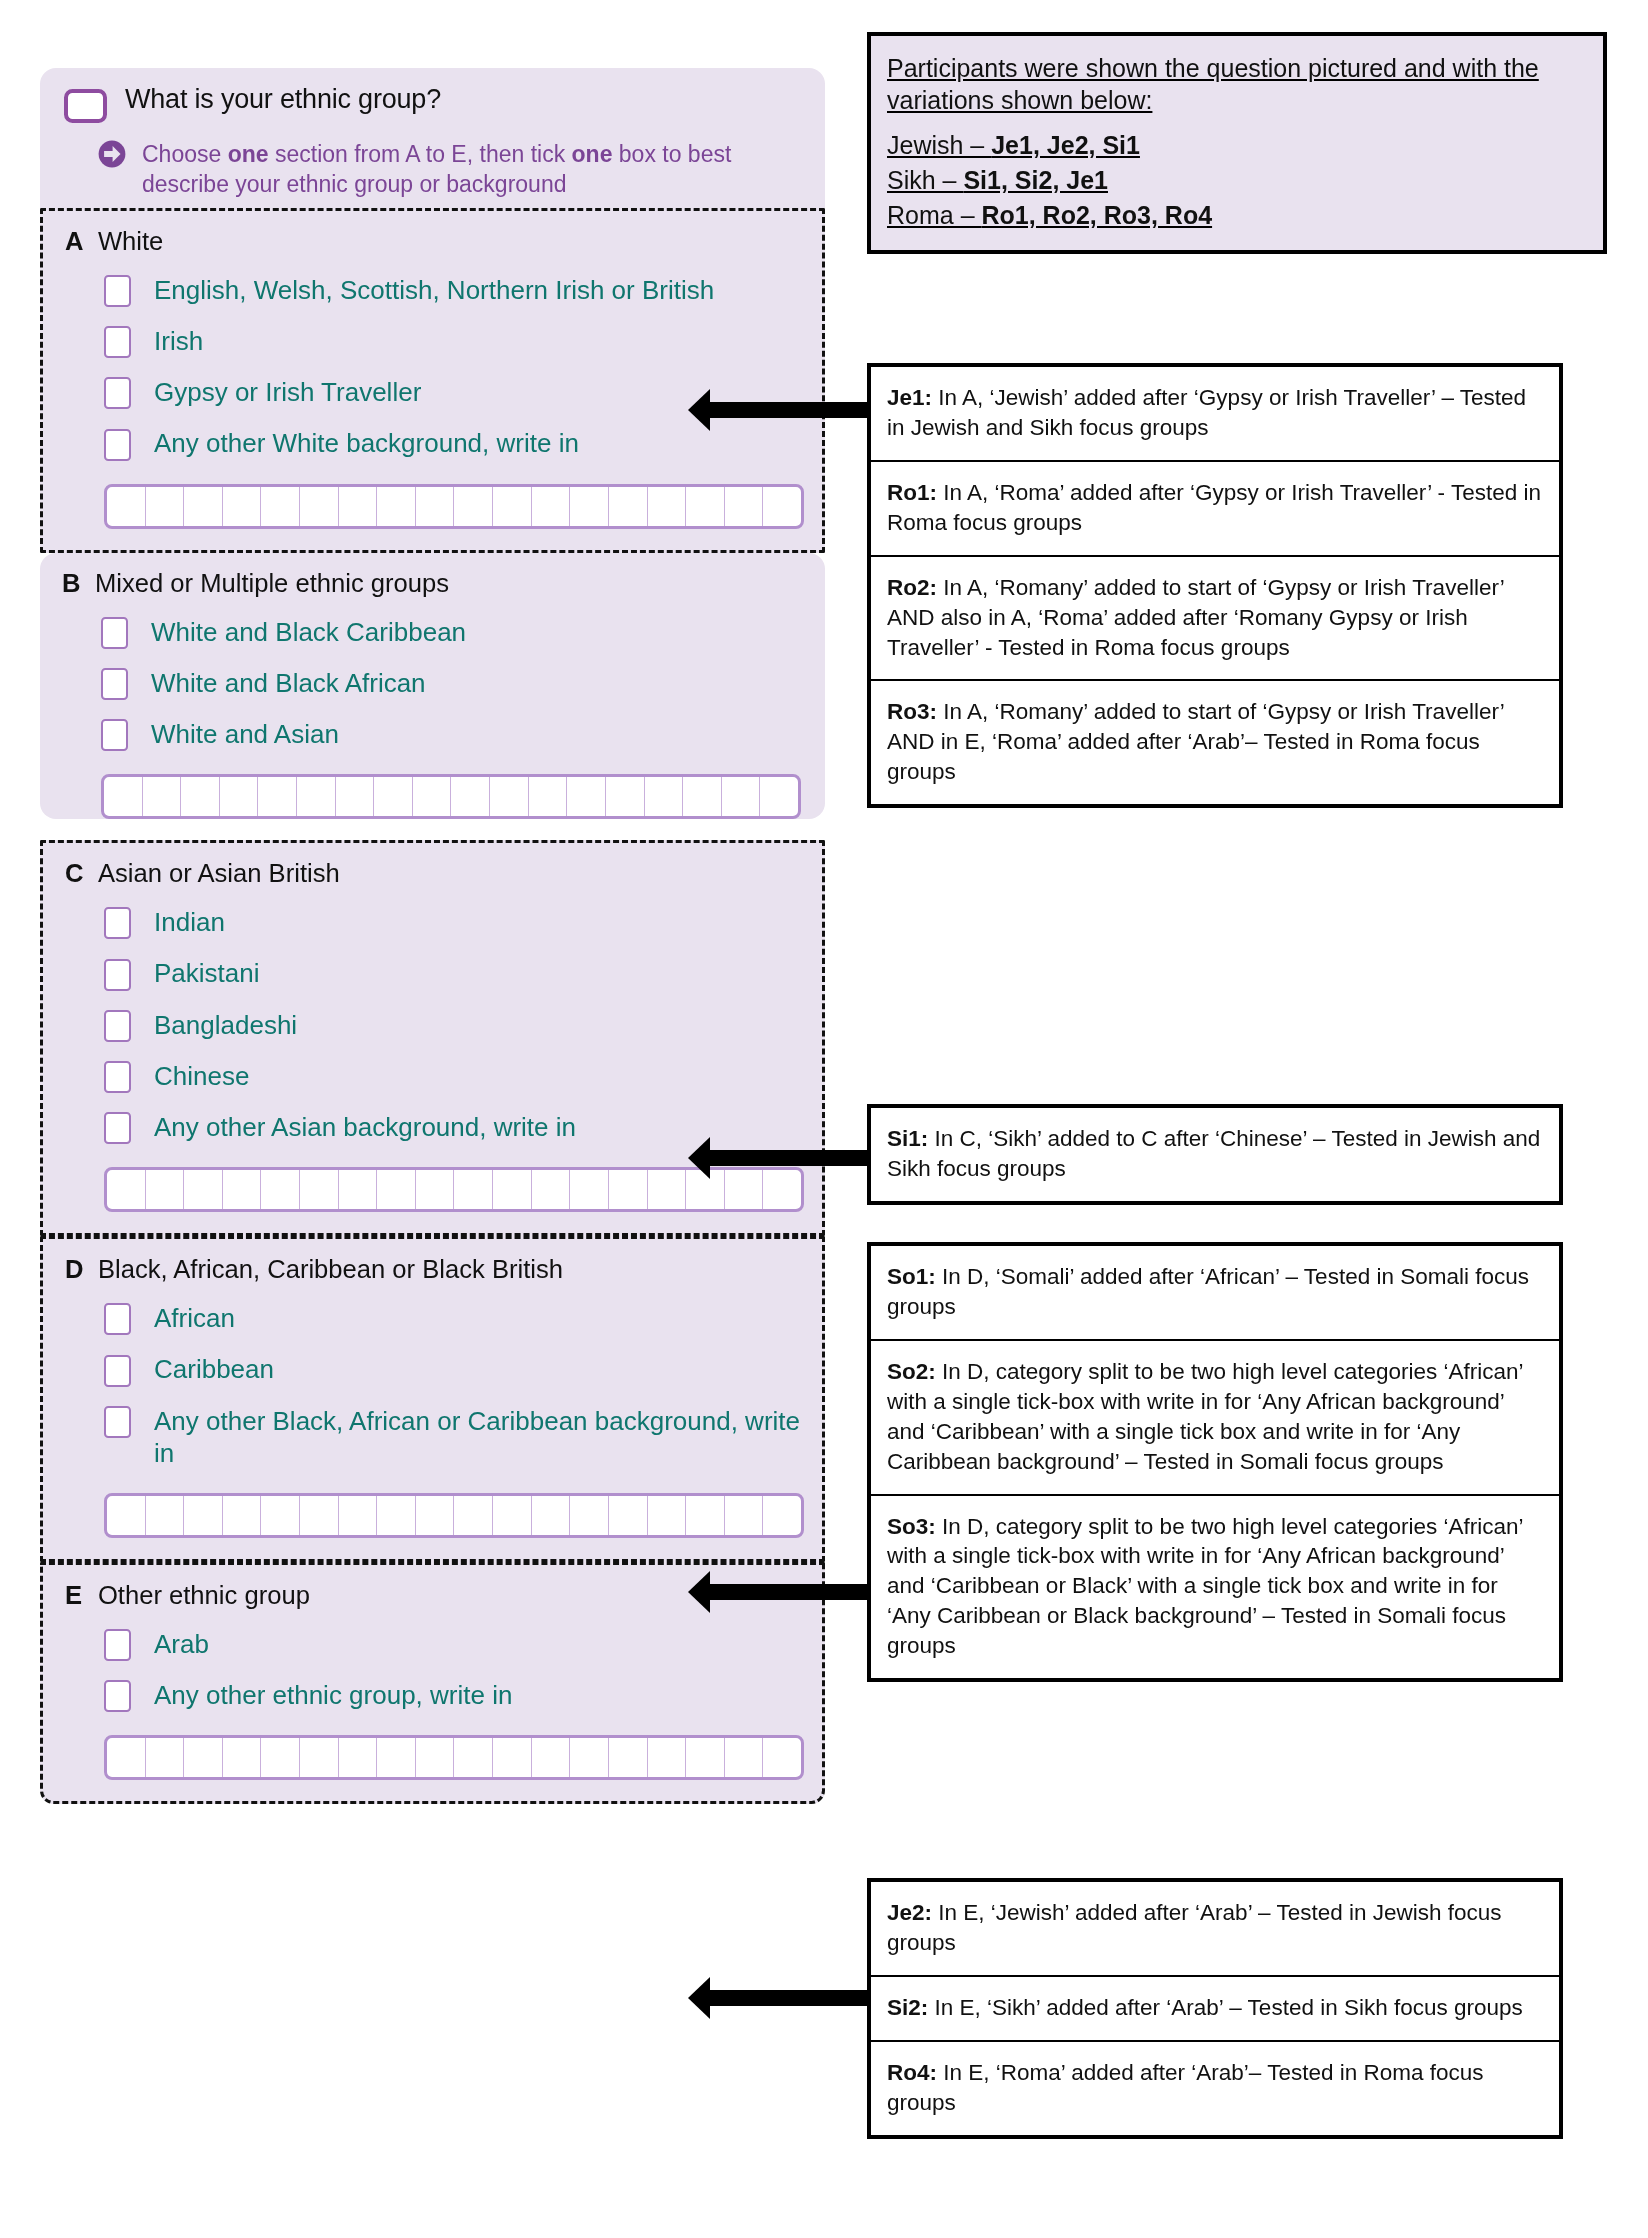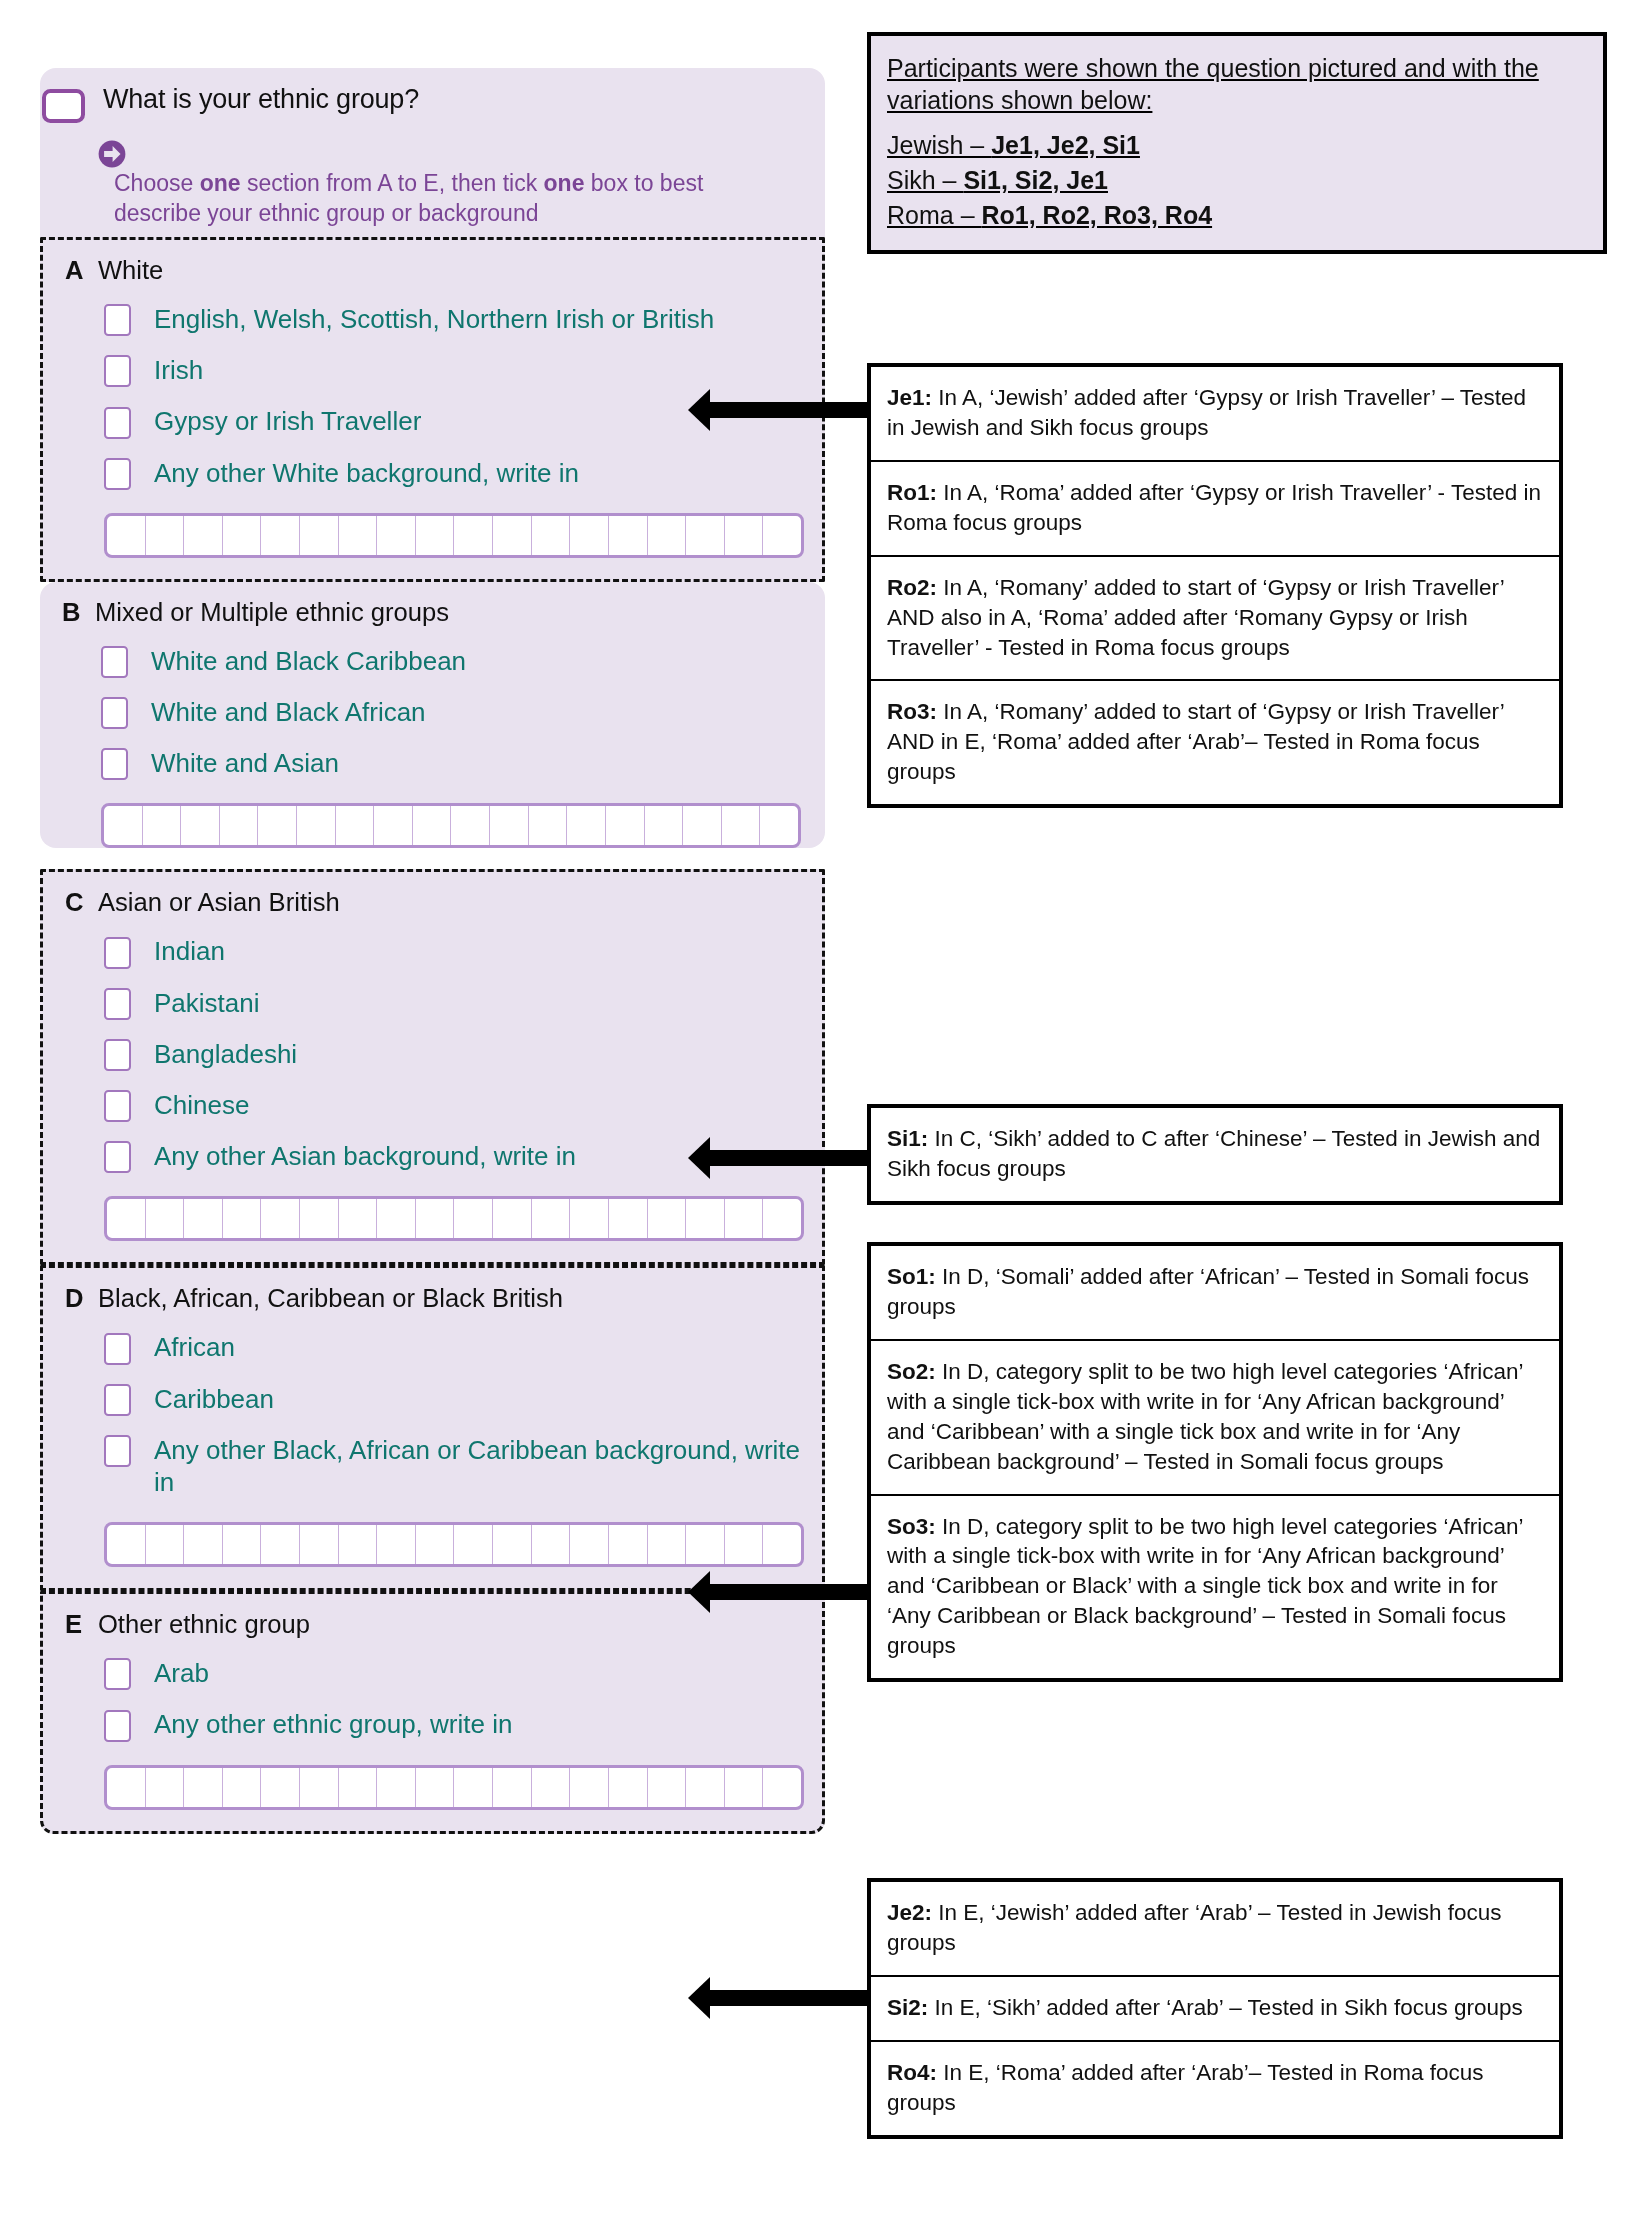--- a/index.html
+++ b/index.html
@@ -13,37 +13,37 @@
   
   #left-col{
     position:absolute;left:40px;top:68px;width:785px;
   }
   .lav-panel{
     background:#e9e2ef;
     border-radius:16px;
   }
   
   .q-header{padding:17px 0 8.5px 0;}
-  .q-row{display:flex;align-items:flex-start;padding-left:2px;}
+  .q-row{display:flex;align-items:flex-start;padding-left:24px;}
   .q-box{
     width:43px;height:34px;
     background:#ffffff;
     border:4.3px solid #8e4ca0;
     border-radius:8.5px;
     box-sizing:border-box;
     flex:0 0 auto;
     margin-top:3.7px;
   }
   .q-title{
     font-size:27px;color:#111;
     margin-left:18px;
     line-height:1.1;
     letter-spacing:-0.2px;
   }
-  .q-hint-row{display:flex;align-items:flex-start;padding-left:58px;margin-top:16px;flex-direction:column;}
+  .q-hint-row{display:flex;align-items:flex-start;padding-left:58px;margin-top:16px;}
   .hint-icon{flex:0 0 auto;width:28px;height:28px;margin-top:1.2px;}
   .q-hint{
     font-size:23px;color:#7b4596;margin-left:16px;line-height:1.32;max-width:645px;
   }
   .q-hint b{font-weight:bold;color:#7b4596;}
 
   
   .section{
     position:relative;
     padding:0 0 0 0;

